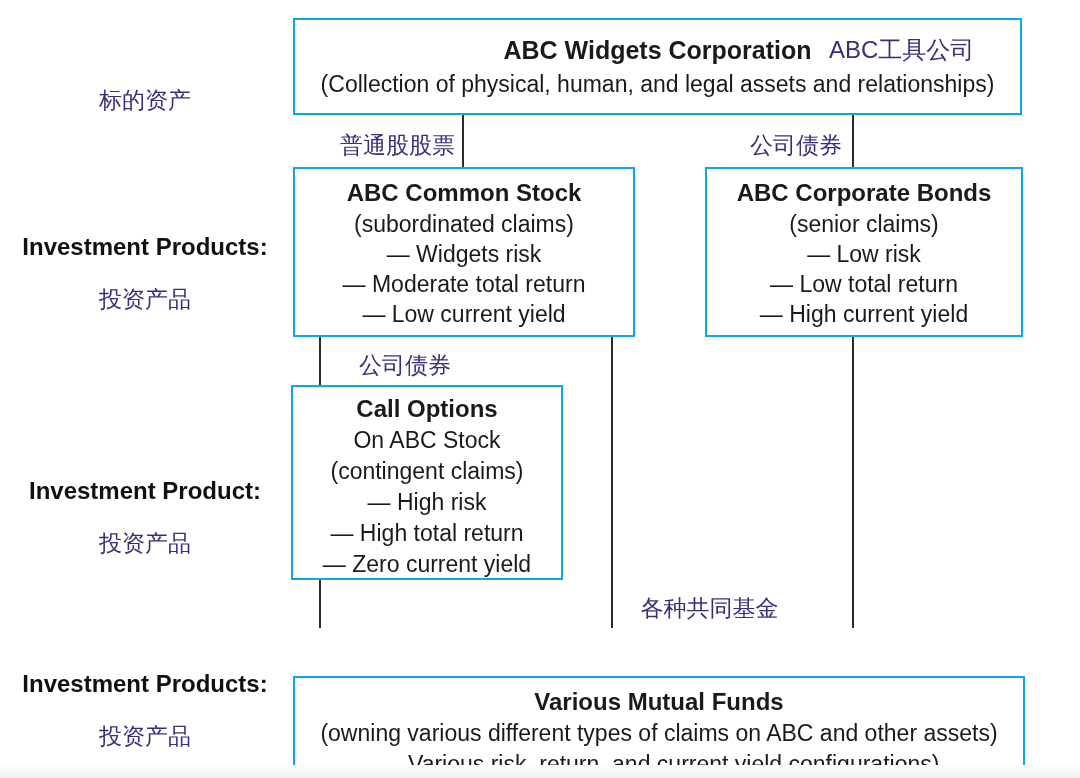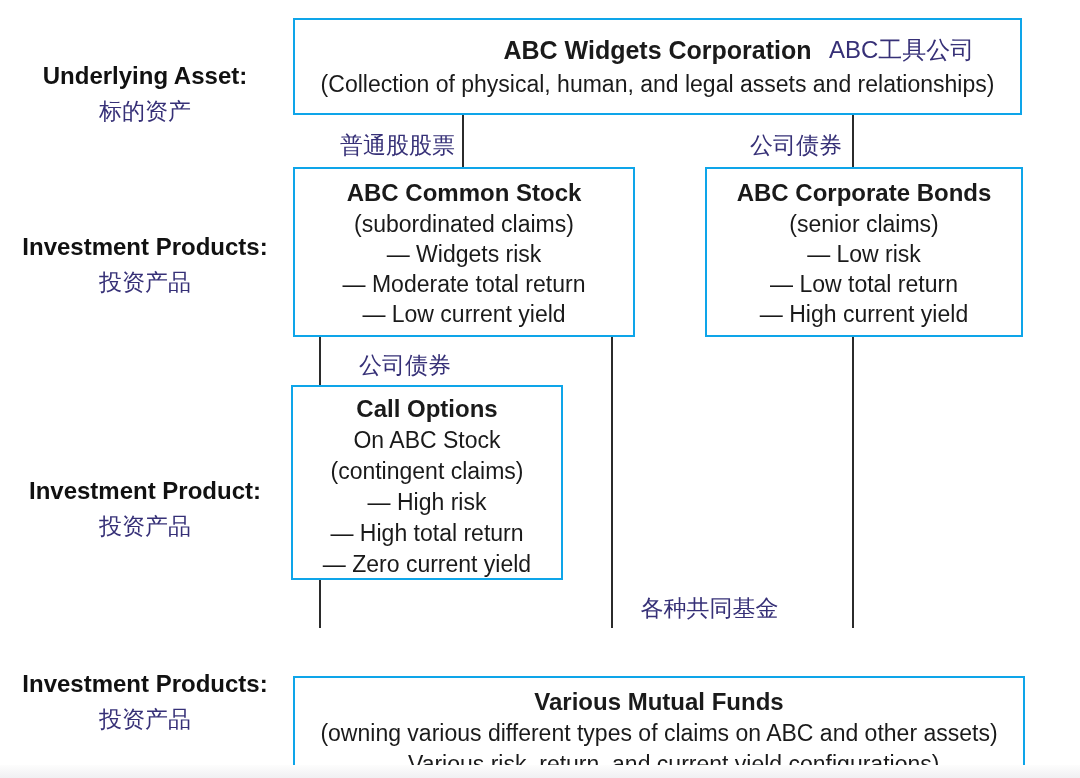--- a/index.html
+++ b/index.html
@@ -23,35 +23,34 @@
   .vline{position:absolute;width:2px;background:#2b2b2b;}
   .cn{color:#363077;}
   .conn-label{
     position:absolute;
     color:#363077;
     font-size:23px;line-height:28px;
     white-space:nowrap;
   }
   .row-label{position:absolute;width:250px;text-align:center;}
   .row-label .en{font-weight:bold;font-size:24px;line-height:28px;color:#111111;}
-  .row-label .zh{font-size:23px;line-height:28px;margin-top:7px;color:#363077;}
+  .row-label .zh{font-size:23px;line-height:28px;margin-top:24px;color:#363077;}
   #corp-title-line{position:relative;padding-top:13px;font-size:25px;line-height:34px;}
   #corp-zh{position:absolute;left:534px;top:13px;font-size:24px;}
   #bottom-strip{
     position:absolute;left:0;bottom:0;width:1080px;height:13px;
     background:linear-gradient(#fdfdfd,#f0f0f2);
   }
 </style>
 </head>
 <body>
 
 <div id="canvas">
 
   <div class="row-label" style="left:20px;top:62px;">
-    <div class="en">Underlying Asset:</div>
     <div class="zh">标的资产</div>
   </div>
   <div class="row-label" style="left:20px;top:233px;">
     <div class="en">Investment Products:</div>
     <div class="zh">投资产品</div>
   </div>
   <div class="row-label" style="left:20px;top:477px;">
     <div class="en">Investment Product:</div>
     <div class="zh">投资产品</div>
   </div>

